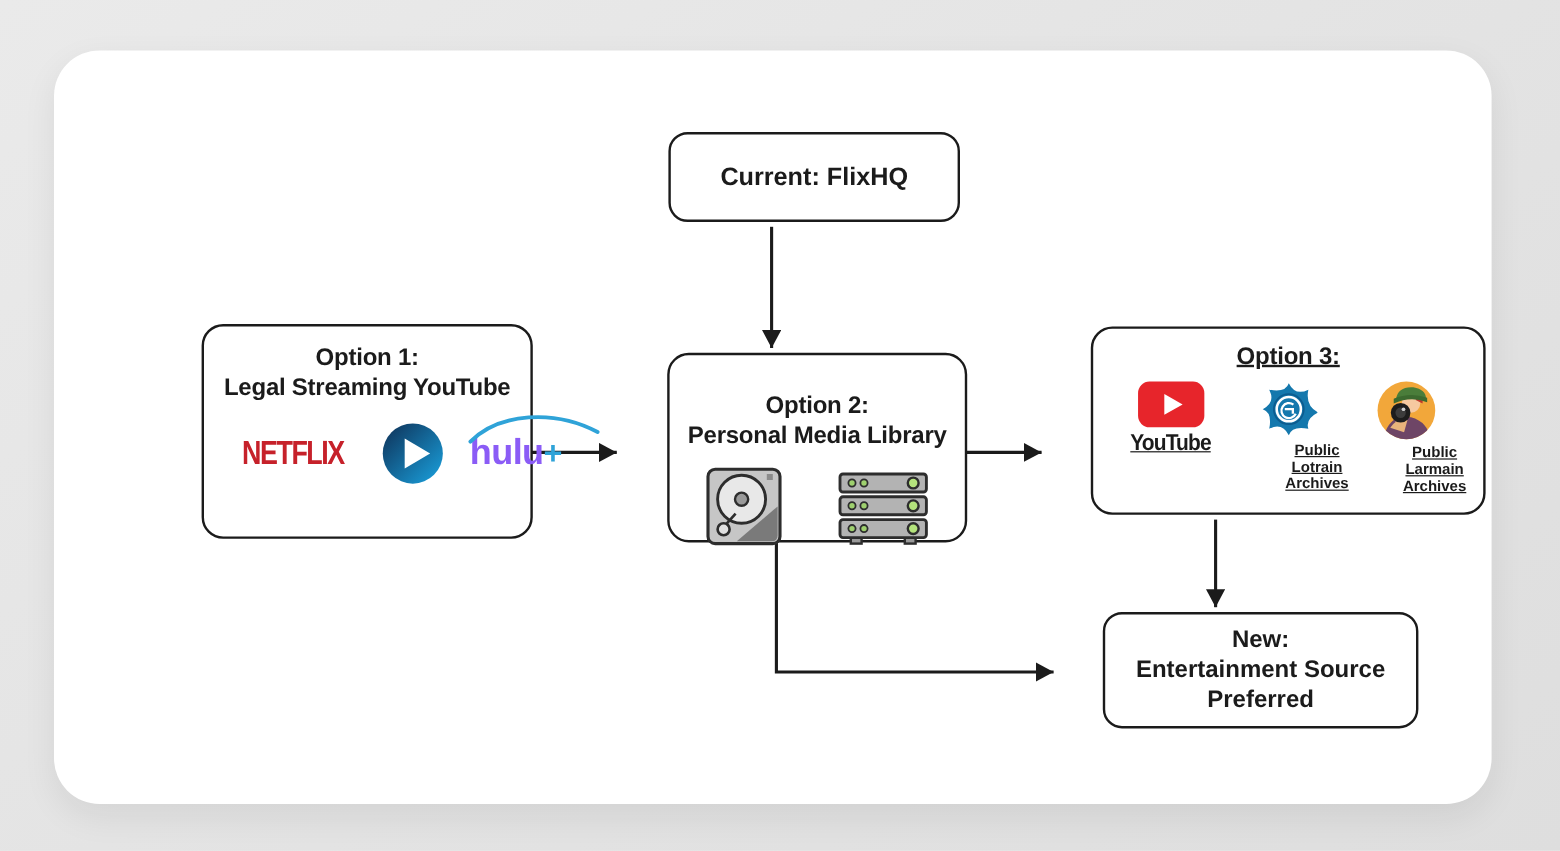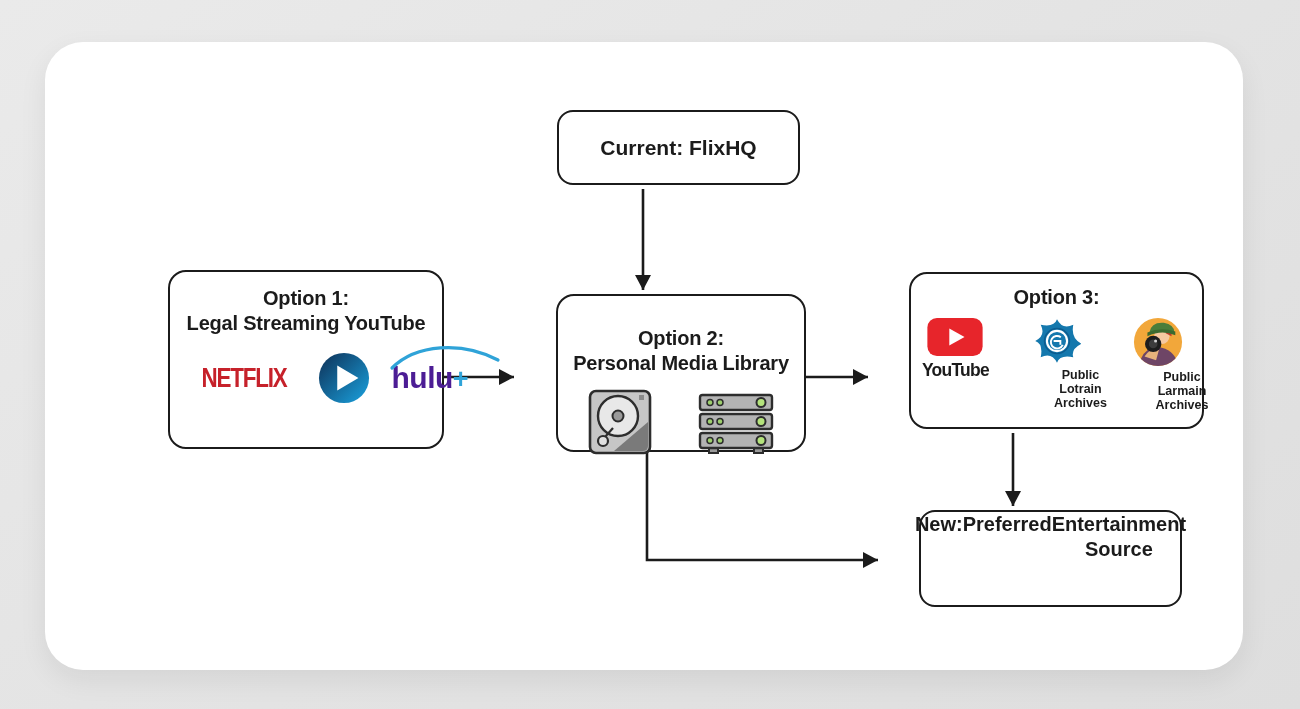--- a/index.html
+++ b/index.html
@@ -28,40 +28,40 @@
   }
   .title{font-weight:bold;font-size:20px;line-height:25px;letter-spacing:-0.2px;}
 
   #current{
     left:520px;top:110px;width:243px;height:75px;border-radius:16px;
     display:flex;align-items:center;justify-content:center;
     font-size:21px;font-weight:bold;
   }
   #option1{left:131px;top:270px;width:276px;height:179px;padding-top:14px;}
   #option2{left:519px;top:294px;width:250px;height:158px;padding-top:30px;}
-  #option3{left:872px;top:272px;width:295px;height:157px;padding-top:11px;}
+  #option3{left:872px;top:272px;width:329px;height:157px;padding-top:11px;text-decoration:underline;}
   #newbox{
     left:882px;top:510px;width:263px;height:97px;border-radius:16px;
-    display:flex;flex-direction:row;justify-content:center;
+    display:flex;flex-direction:column;justify-content:center;
     font-weight:bold;font-size:20px;line-height:25px;
   }
 
   .logos1{display:flex;align-items:center;justify-content:center;gap:20px;margin-top:16px;padding-left:48px;}
   .netflix{
     color:#c6212a;font-weight:bold;font-size:28px;letter-spacing:-1.5px;
     transform:scaleX(0.8);display:inline-block;
   }
   .hulu-wrap{position:relative;display:inline-block;margin-left:2px;}
-  .hulu-word{color:#4c1d95;font-weight:bold;font-size:30px;letter-spacing:-0.5px;}
+  .hulu-word{color:#8b5cf6;font-weight:bold;font-size:30px;letter-spacing:-0.5px;}
   .hulu-plus{color:#2fa3d8;font-weight:bold;font-size:27px;}
   .swoosh{position:absolute;left:-6px;top:-20px;}
 
   .icons2{display:flex;align-items:flex-end;justify-content:center;gap:44px;margin-top:12px;}
 
-  .items3{display:flex;align-items:flex-start;justify-content:space-between;gap:10px;margin-top:7px;}
+  .items3{display:flex;align-items:flex-start;justify-content:center;gap:10px;margin-top:7px;}
   .item3{display:flex;flex-direction:column;align-items:center;width:88px;}
   .yt-word{font-weight:bold;font-size:19px;letter-spacing:-0.8px;transform:scaleX(0.92);margin-top:2px;}
   .arch-label{font-weight:bold;font-size:12.5px;line-height:14px;margin-top:3px;padding-left:48px;}
 </style>
 </head>
 <body>
 
 <div class="canvas">
   <div class="panel"></div>
 
@@ -195,16 +195,16 @@
         </span>
         <span class="arch-label">Public Larmain</span>
         <span class="arch-label" style="margin-top:0">Archives</span>
       </div>
 
     </div>
   </div>
 
   <div class="node" id="newbox">
     <div>New:</div>
+    <div>Entertainment Source</div>
     <div>Preferred</div>
-    <div>Entertainment Source</div>
   </div>
 </div>
 
 </body></html>

